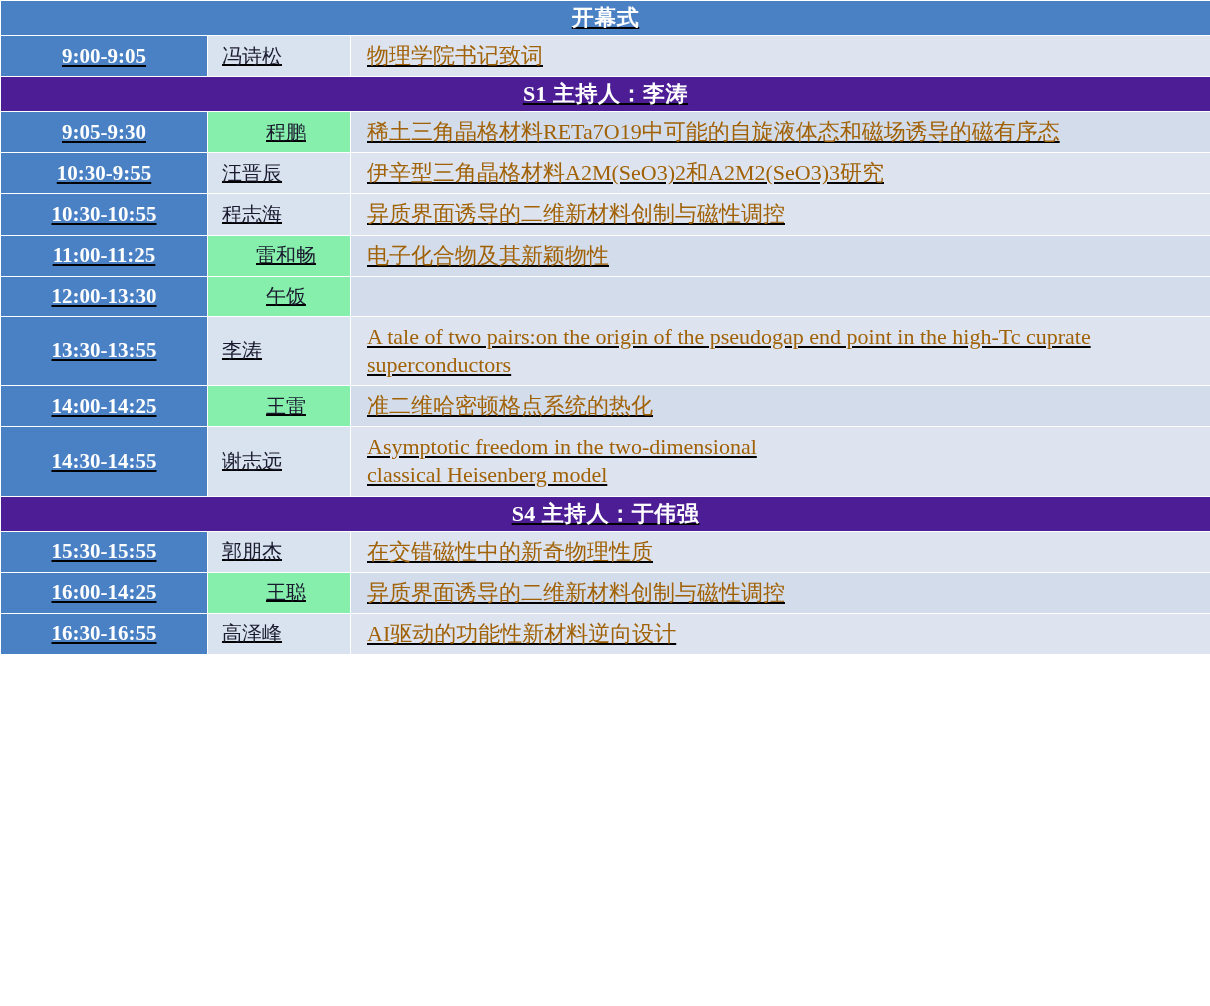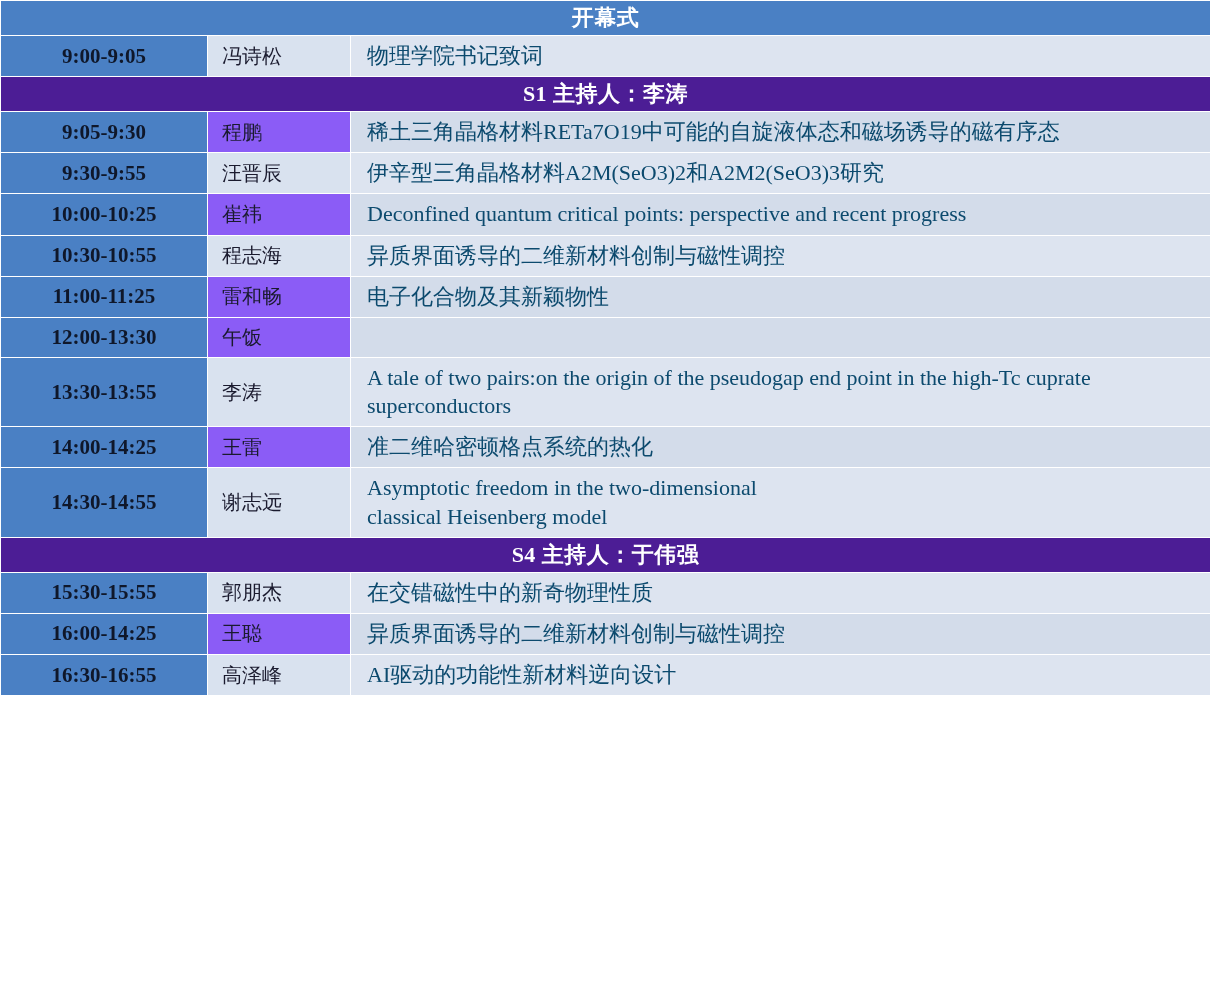--- a/index.html
+++ b/index.html
@@ -10,20 +10,21 @@
   body {
     width: 1210px;
     height: 1006px;
     font-family: "Liberation Serif", "DejaVu Serif", serif;
     overflow: hidden;
   }
   .schedule {
     width: 1210px;
     border-collapse: collapse;
     table-layout: fixed;
+    text-decoration: underline;
   }
   .schedule td {
     border: 1px solid #ffffff;
     padding: 0;
     vertical-align: middle;
   }
   col.c-time { width: 207px; }
   col.c-name { width: 143px; }
   col.c-title { width: 860px; }
 
@@ -39,40 +40,40 @@
     padding: 0 6px;
     letter-spacing: 0.5px;
   }
   tr.section.opening td {
     background: #4a80c4;
   }
 
   
   td.time {
     background: #4a80c4;
-    color: #0f172a;
+    color: #ffffff;
     font-weight: bold;
     font-size: 21px;
     text-align: center;
     padding: 6px 4px;
   }
   td.name {
     background: #d9e2ef;
     color: #1a1a2e;
     font-size: 20px;
     padding: 6px 0 6px 14px;
   }
   td.title {
     background: #dde4f0;
-    color: #0c4a6e;
+    color: #a16207;
     font-size: 22px;
     padding: 6px 14px 6px 16px;
     line-height: 1.28;
   }
-  tr.alt td.name { background: #8b5cf6; }
+  tr.alt td.name { background: #86efac; text-align: center; }
   tr.alt td.title { background: #d3dcea; }
   .nowrap-break { white-space: pre-line; }
 </style>
 </head>
 <body>
 
 <table class="schedule">
   <colgroup>
     <col class="c-time">
     <col class="c-name">
@@ -89,28 +90,23 @@
       </tr>
       <tr class="section">
         <td colspan="3">S1 主持人：李涛</td>
       </tr>
       <tr class="talk alt">
         <td class="time">9:05-9:30</td>
         <td class="name">程鹏</td>
         <td class="title nowrap-break">稀土三角晶格材料RETa7O19中可能的自旋液体态和磁场诱导的磁有序态</td>
       </tr>
       <tr class="talk">
-        <td class="time">9:30-9:55</td>
+        <td class="time">10:30-9:55</td>
         <td class="name">汪晋辰</td>
         <td class="title nowrap-break">伊辛型三角晶格材料A2M(SeO3)2和A2M2(SeO3)3研究</td>
-      </tr>
-      <tr class="talk alt">
-        <td class="time">10:00-10:25</td>
-        <td class="name">崔祎</td>
-        <td class="title nowrap-break">Deconfined quantum critical points: perspective and recent progress</td>
       </tr>
       <tr class="talk">
         <td class="time">10:30-10:55</td>
         <td class="name">程志海</td>
         <td class="title nowrap-break">异质界面诱导的二维新材料创制与磁性调控</td>
       </tr>
       <tr class="talk alt">
         <td class="time">11:00-11:25</td>
         <td class="name">雷和畅</td>
         <td class="title nowrap-break">电子化合物及其新颖物性</td>

